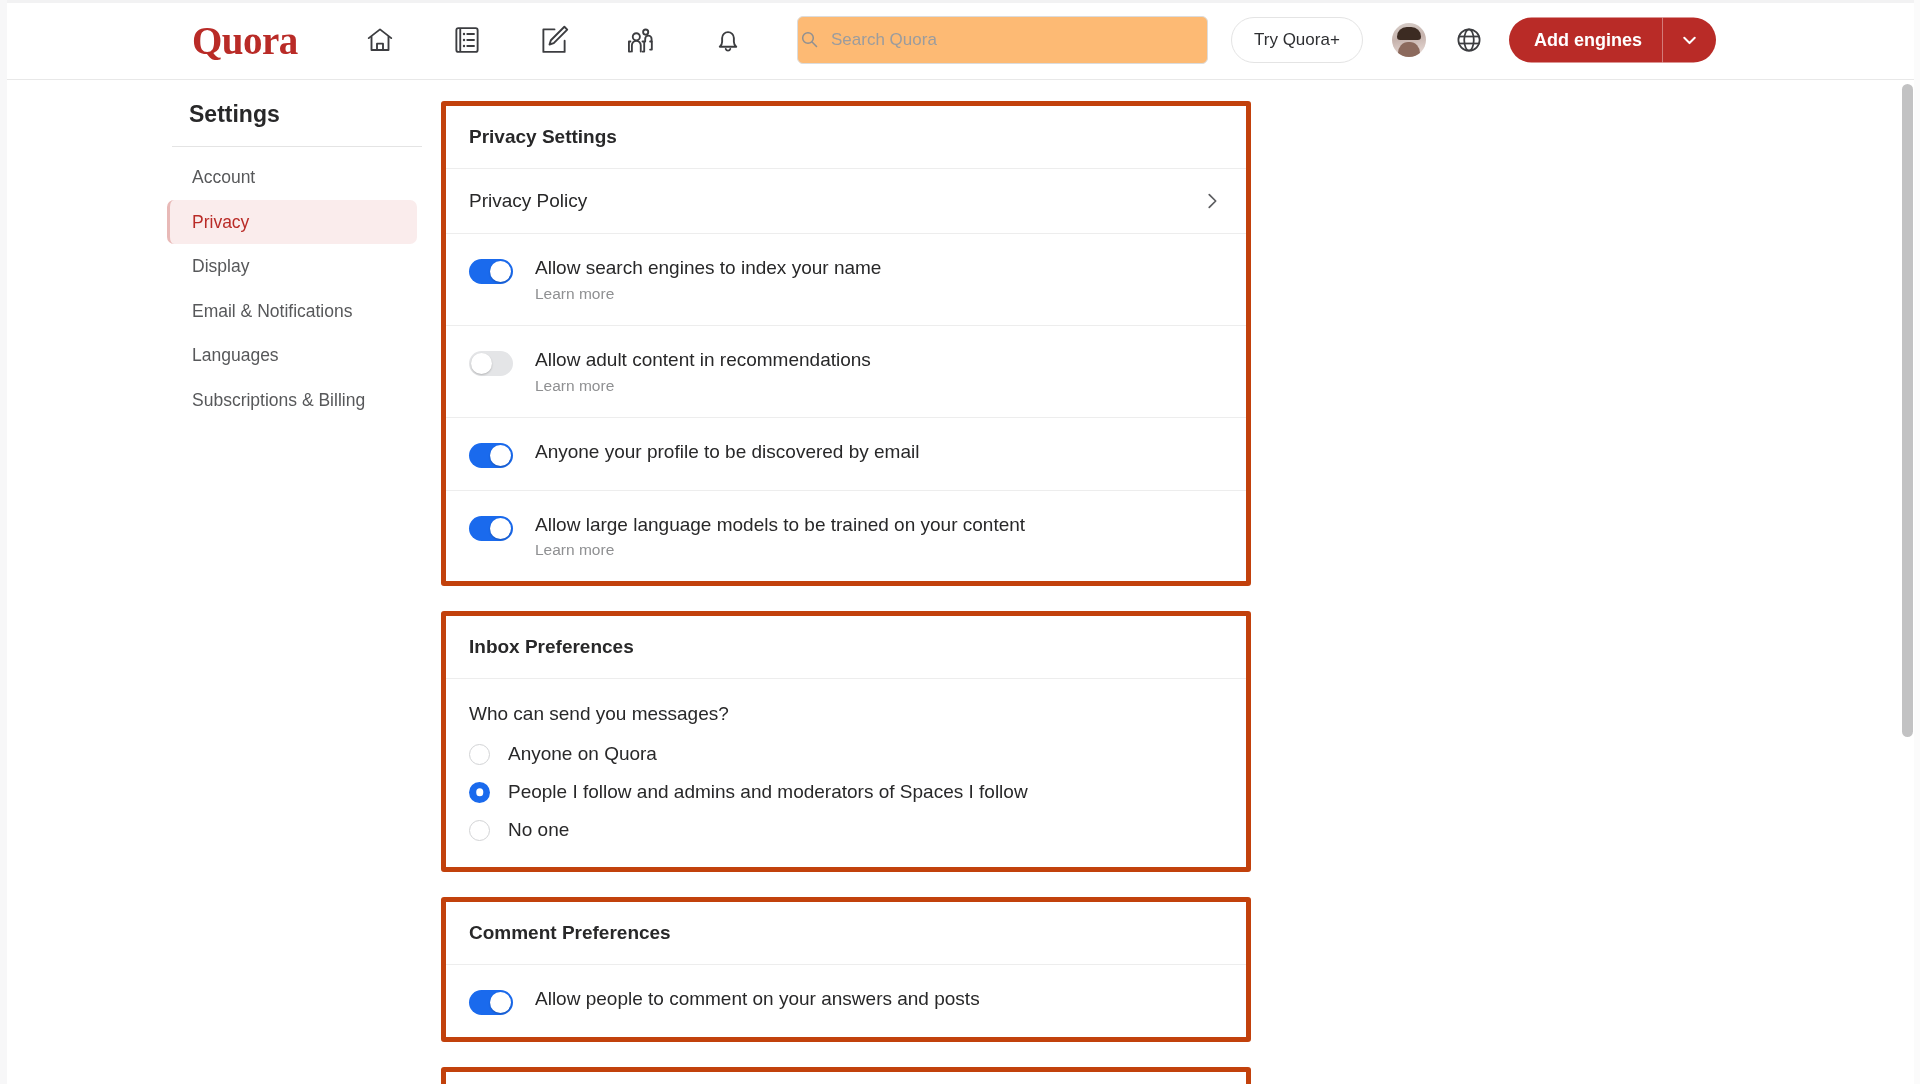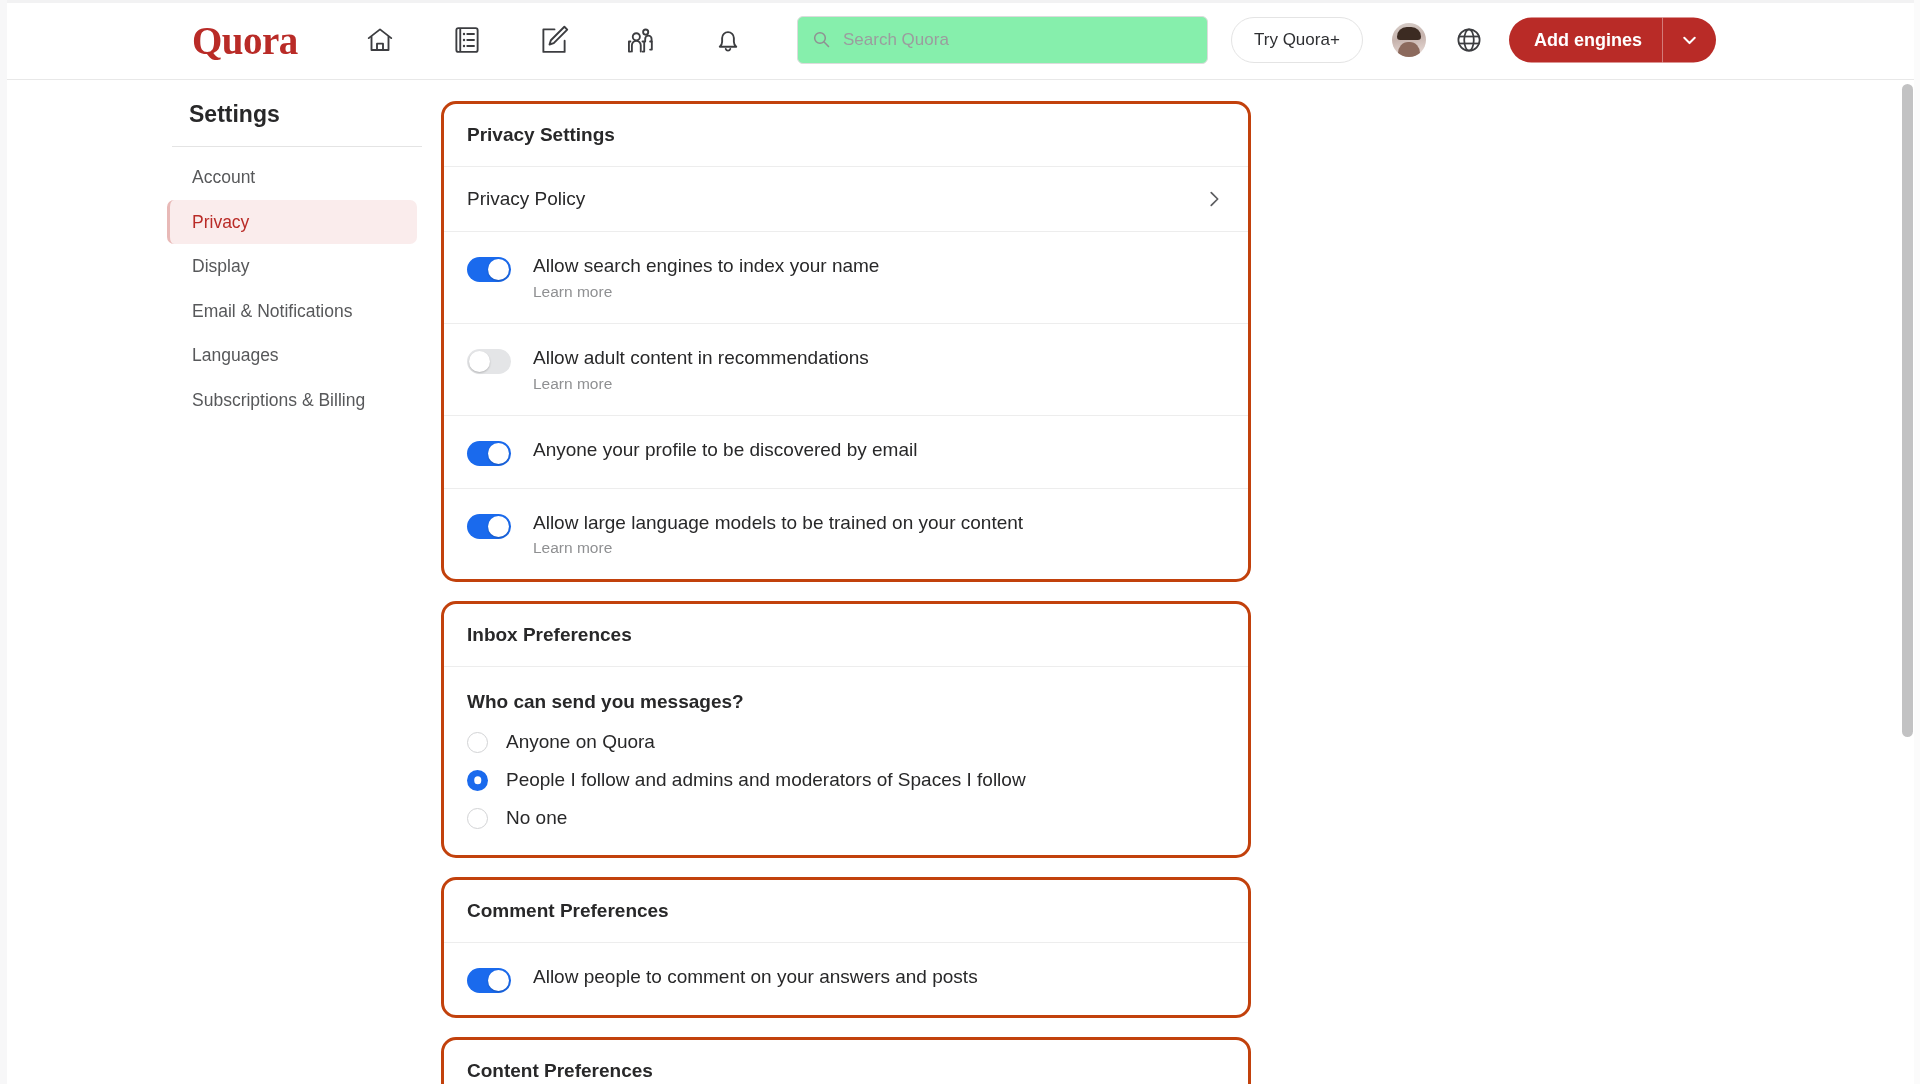--- a/index.html
+++ b/index.html
@@ -72,22 +72,22 @@
 
   .search-wrap {
     position: absolute;
     left: 790px; top: 50%;
     transform: translateY(-50%);
     width: 411px; height: 48px;
     border: 1px solid #dcdcdc;
     border-radius: 6px;
     display: flex;
     align-items: center;
-    padding: 0 14px;
-    background: #86efac;
+    padding: 0 2px;
+    background: #fdba74;
   }
   .search-icon { margin-right: 10px; flex: 0 0 auto; display:flex; }
   .search-input {
     border: none; outline: none;
     font-family: "Liberation Sans", sans-serif;
     font-size: 17px;
     color: #636466;
     width: 100%;
     background: transparent;
   }
@@ -211,24 +211,24 @@
     border-radius: 7px;
   }
 
   
   #main {
     position: absolute;
     left: 434px; top: 20px;
     width: 810px;
   }
   .card {
-    border: 3px solid #c2410c;
-    border-radius: 15px;
+    border: 5px solid #c2410c;
+    border-radius: 3px;
     background: #fff;
-    margin-bottom: 19px;
+    margin-bottom: 25px;
   }
   .card-header {
     font-size: 19px;
     font-weight: bold;
     color: #282829;
     padding: 20px 23px;
     border-bottom: 1px solid #ededed;
   }
   .row {
     display: flex;
@@ -289,21 +289,21 @@
     color: #8f9092;
     margin-top: 5px;
     cursor: pointer;
   }
 
   .block {
     padding: 24px 23px 26px 23px;
   }
   .block-question {
     font-size: 19px;
-    font-weight: bold;
+    font-weight: normal;
     color: #282829;
     margin-bottom: 18px;
   }
   .radio-item {
     display: flex;
     align-items: center;
     margin-bottom: 16px;
     cursor: pointer;
   }
   .radio-item:last-child { margin-bottom: 0; }

